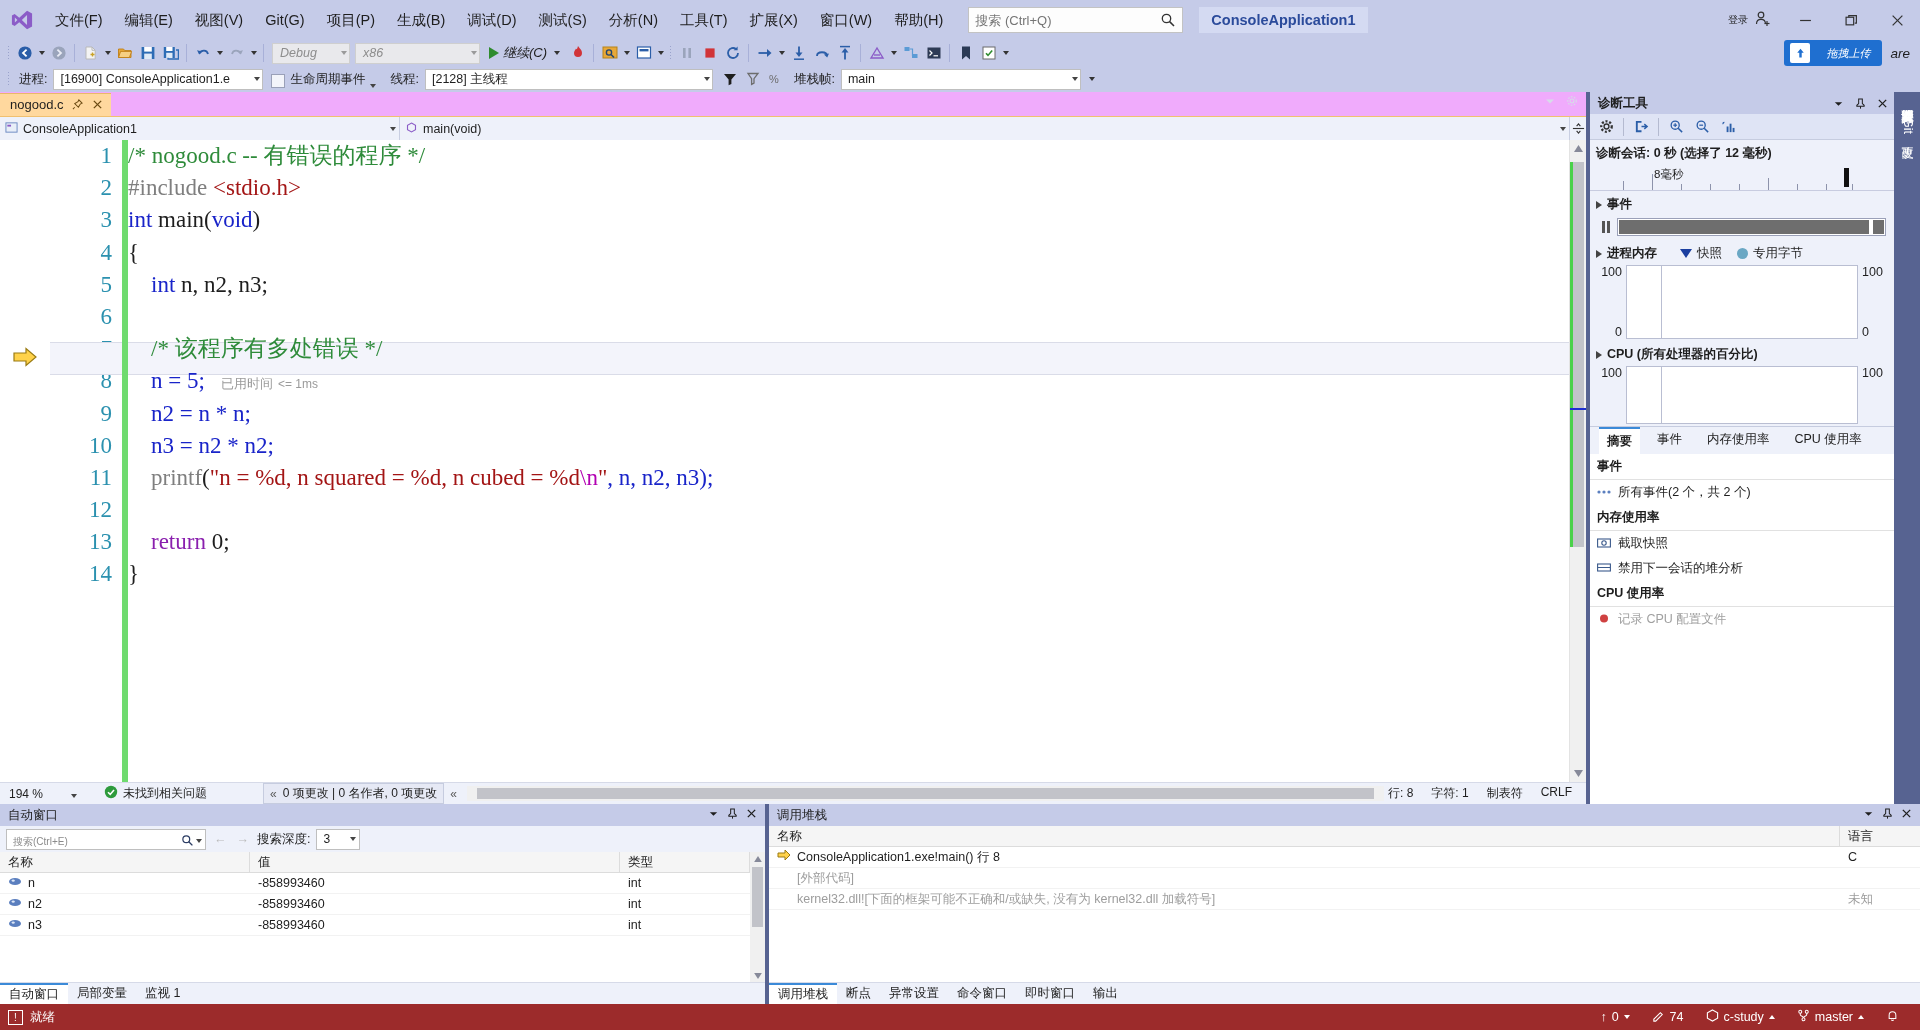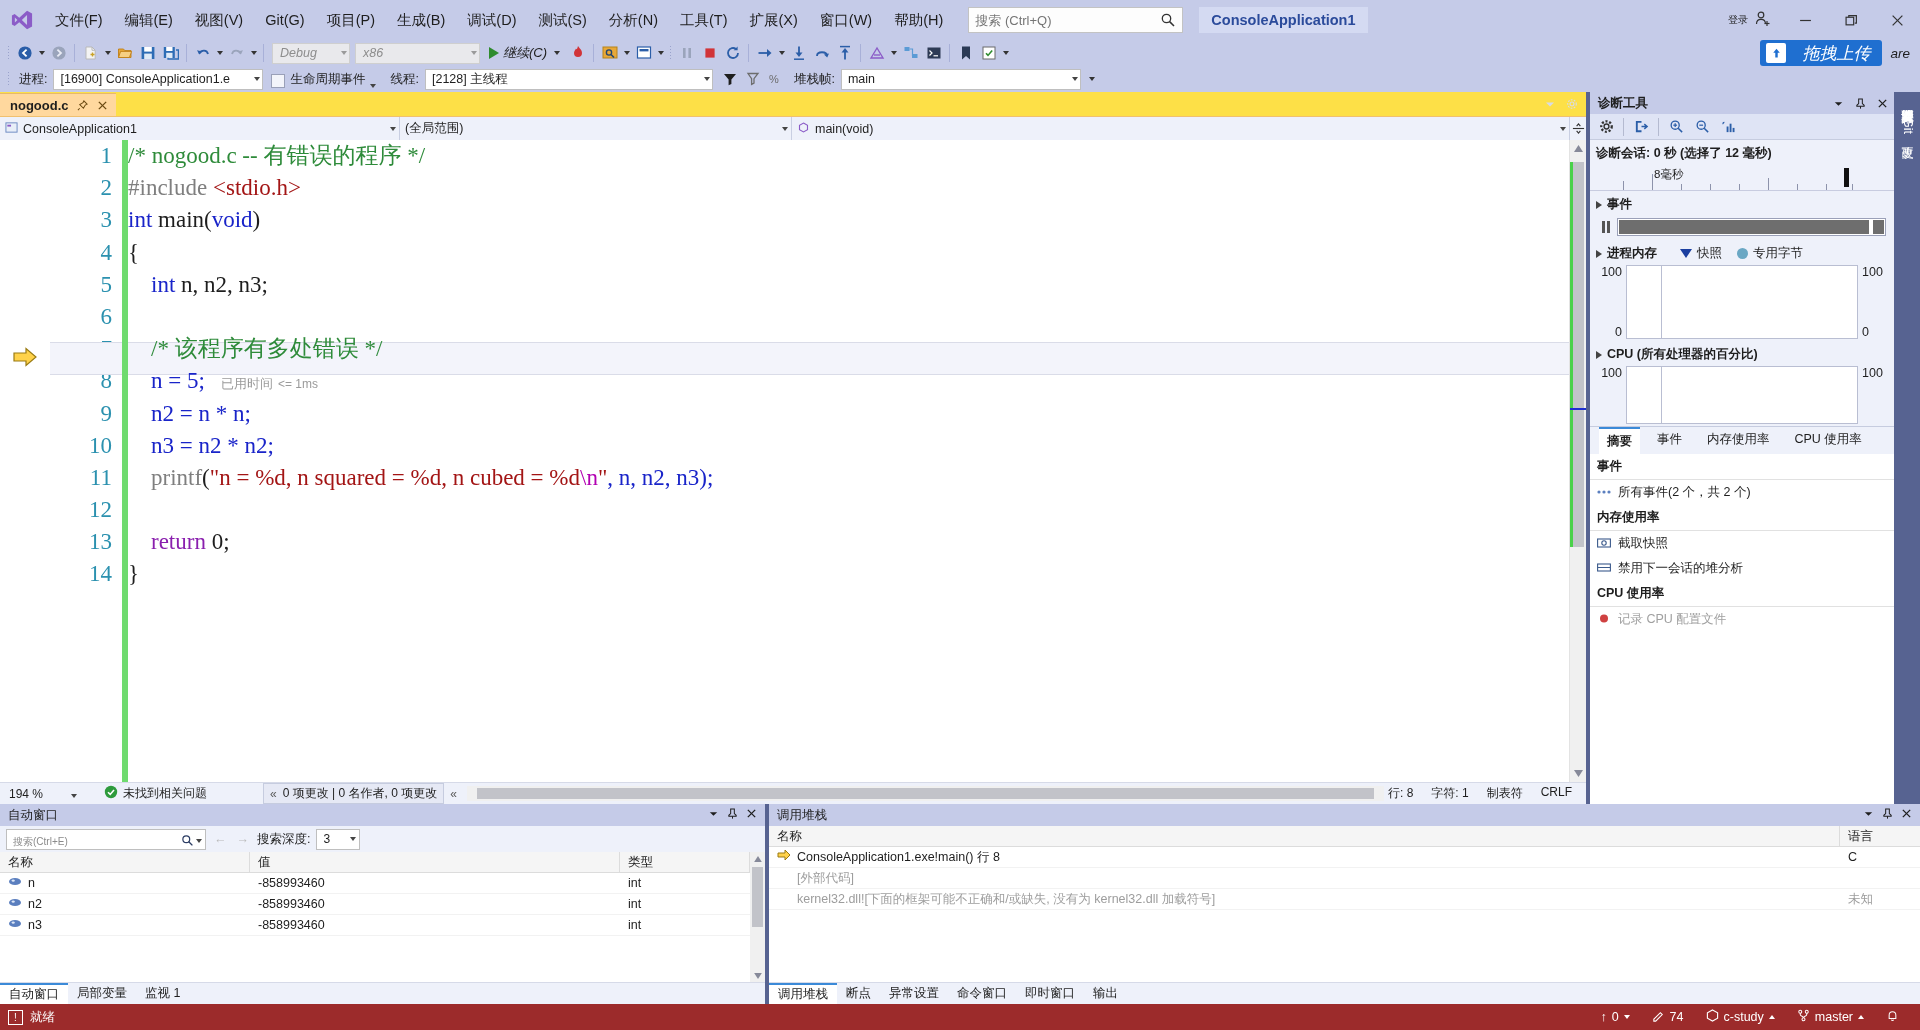--- a/index.html
+++ b/index.html
@@ -53,21 +53,21 @@
   .ctxcombo{ height:21px; background:#fff; border:1px solid #bfbfbf; display:flex; align-items:center;
      padding:0 2px 0 6px; font-size:12.5px; color:#1e1e1e; }
   .ctxcombo .cc{ margin-left:auto; padding-left:6px; }
   .ctxcombo .cc::after{ content:""; display:block; border-left:3.5px solid transparent; border-right:3.5px solid transparent; border-top:4px solid #444; }
 
   
   .main{ flex:1; display:flex; min-height:0; background:#576391; }
   .left{ flex:1; display:flex; flex-direction:column; min-width:0; }
 
   
-  .tabstrip{ height:24px; flex:0 0 24px; display:flex; align-items:flex-end; background:#fde047; position:relative;font-weight:bold; }
+  .tabstrip{ height:24px; flex:0 0 24px; display:flex; align-items:center; background:#f0abfc; position:relative; }
   .dtab{ height:23px; background:#ffd89e; display:flex; align-items:center; padding:0 7px 0 10px; gap:7px;
      font-size:13px; color:#1e1e1e; border-top:1px solid #e8b96a; }
   .dtab .pin, .dtab .x{ width:13px; height:13px; display:flex; align-items:center; justify-content:center; }
   .tabstrip .tsr{ margin-left:auto; display:flex; align-items:center; gap:10px; padding:0 8px 3px 0; }
   .tabstrip .tsr svg{ width:12px; height:12px; }
 
   
   .navbar{ height:24px; flex:0 0 24px; display:flex; align-items:stretch; background:#eef1fa; border-top:1px solid #f0c070; }
   .navcombo{ display:flex; align-items:center; padding:0 3px 0 5px; gap:5px; font-size:12.5px;
       border-right:1px solid #c9cfe2; background:#eef1fa; }
@@ -423,21 +423,21 @@
         </svg>
     </div>
     <div class="tcaret"></div>
     <div style="margin-left:auto; display:flex; align-items:center; gap:8px; padding-right:10px;">
       <div style="display:flex;align-items:center;gap:8px;background:#1f6fd0;border-radius:3px;height:26px;padding:0 12px 0 6px;color:#fff;">
         <span style="display:flex;align-items:center;justify-content:center;width:20px;height:20px;background:#fff;border-radius:2px;">
           <svg width="13" height="13" viewBox="0 0 16 16">
               <path d="M8 2 12 7H9.5v6h-3V7H4z" fill="#1f6fd0"></path>
             </svg>
         </span>
-        <span style="font-size:17px;margin-left:8px;">拖拽上传</span>
+        <span style="font-size:11px;margin-left:8px;">拖拽上传</span>
       </div>
       <span style="font-size:13.5px;color:#1e1e1e;">are</span>
     </div>
   </div>
 
   <div class="ctxbar">
     <div class="grip"></div>
     <span class="ctxlabel">进程:</span>
     <div class="ctxcombo" style="width:210px;">
       <span>[16900] ConsoleApplication1.e</span>
@@ -512,24 +512,20 @@
 
       <div class="navbar">
         <div class="navcombo" style="width:400px;">
           <span>
             <svg width="13" height="13" viewBox="0 0 14 14">
                 <rect x="1" y="2" width="12" height="10" fill="#e8eef8" stroke="#6a87c0"></rect>
                 <rect x="2.5" y="4" width="4" height="2" fill="#8b5cc7"></rect>
               </svg>
           </span>
           <span>ConsoleApplication1</span>
-          <span class="cc"></span>
-        </div>
-        <div class="navcombo" style="width:392px;">
-          <span>(全局范围)</span>
           <span class="cc"></span>
         </div>
         <div class="navcombo" style="flex:1;">
           <span>
             <svg width="13" height="13" viewBox="0 0 14 14">
                 <path d="M7 2.2 11.3 4.6v4.8L7 11.8 2.7 9.4V4.6z" fill="none" stroke="#8b5cc7" stroke-width="1.2"></path>
               </svg>
           </span>
           <span>main(void)</span>
           <span class="cc"></span>

